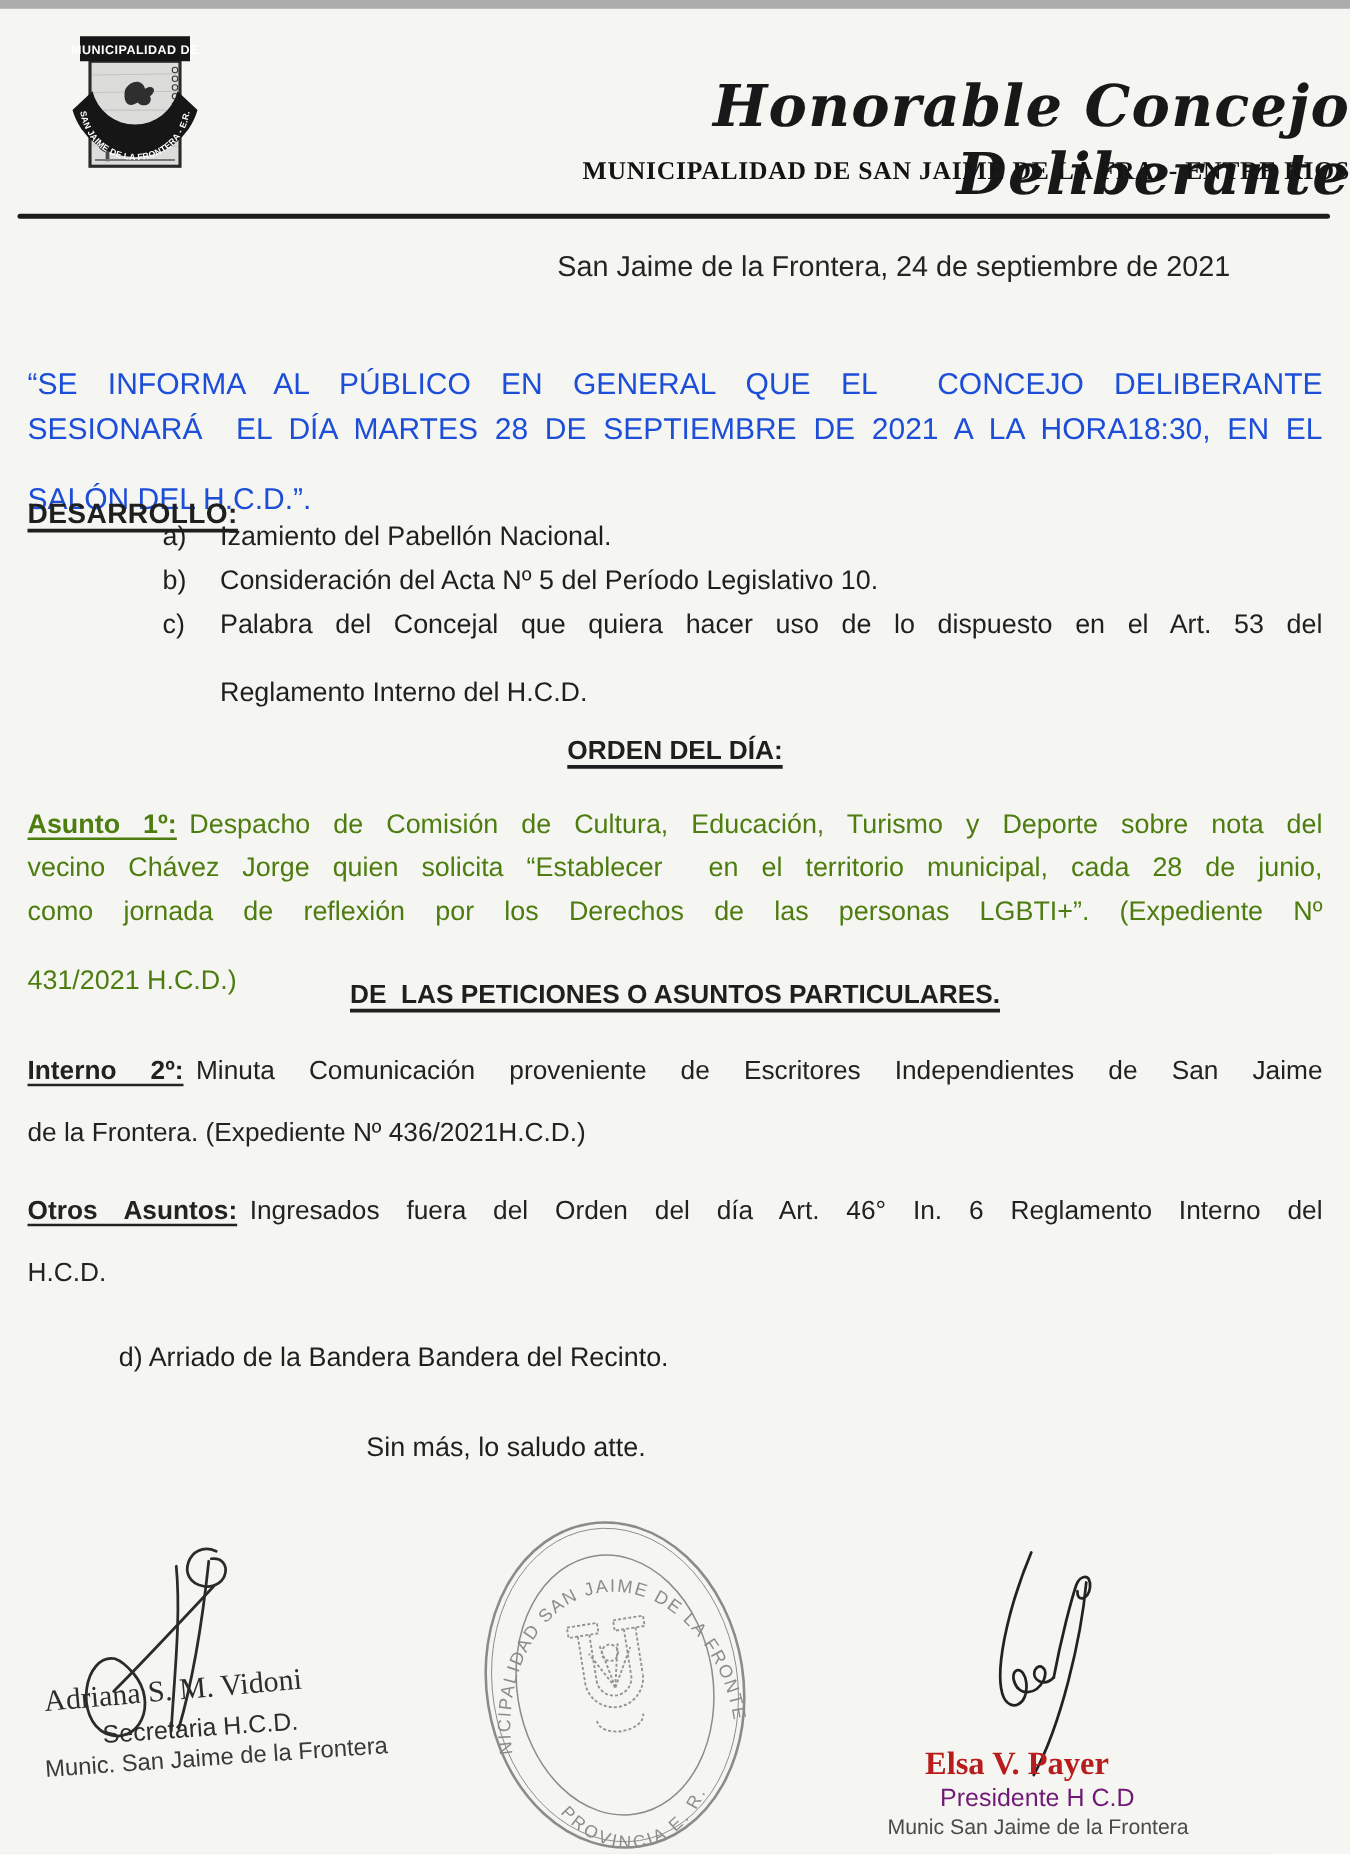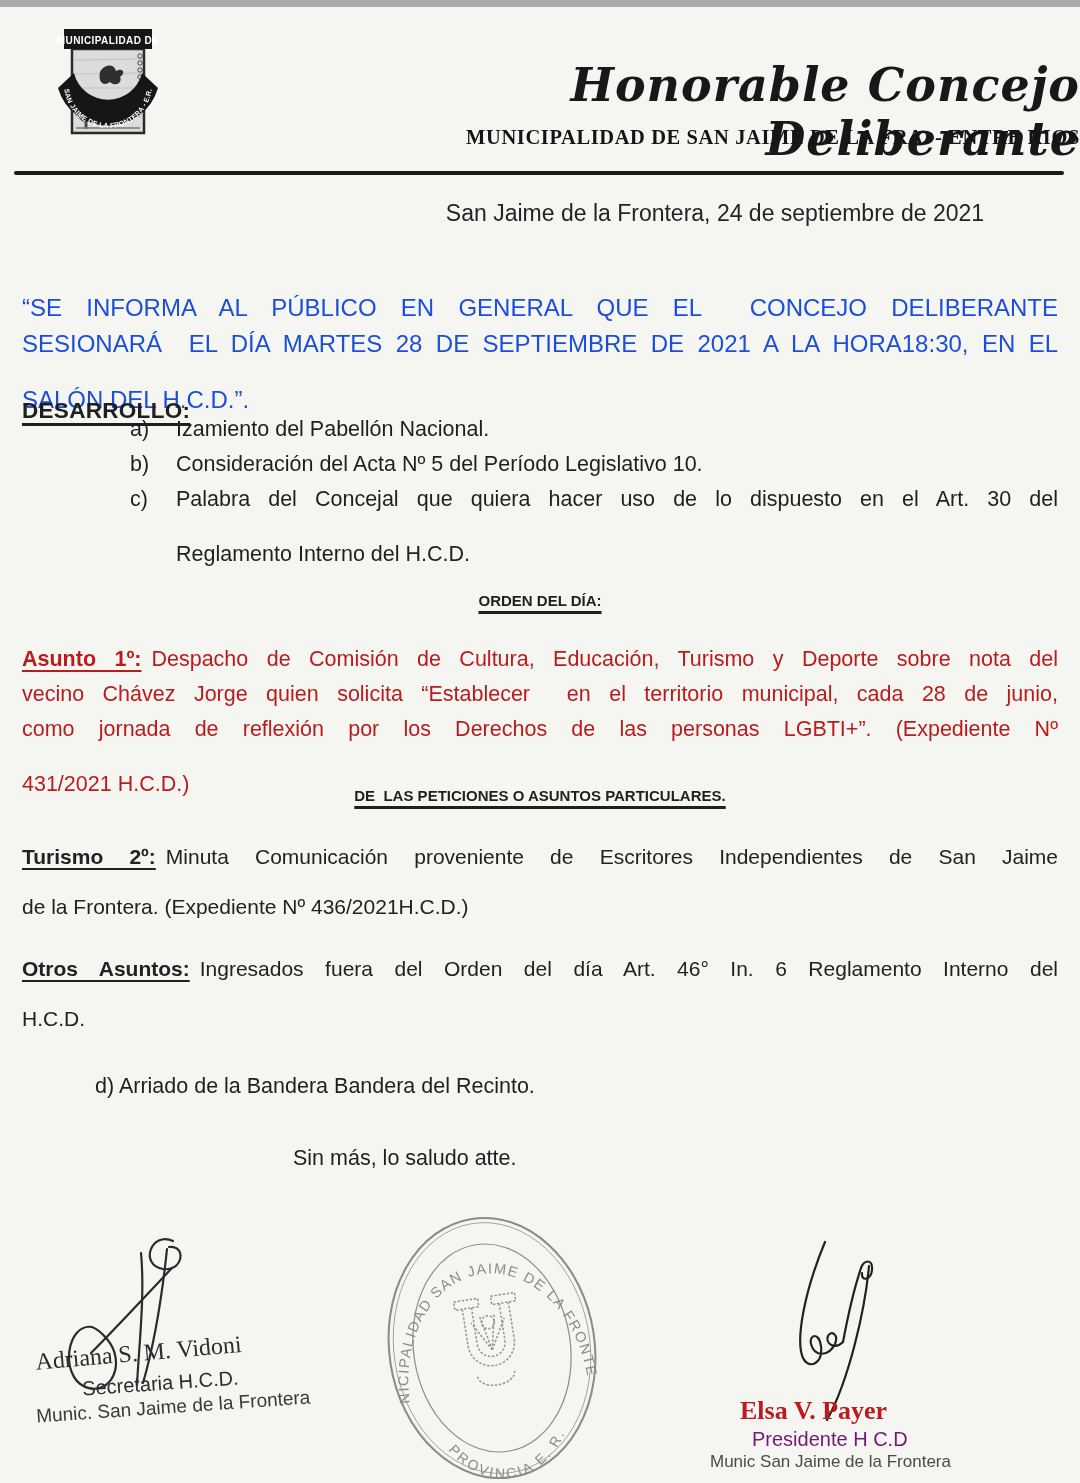--- a/index.html
+++ b/index.html
@@ -27,24 +27,24 @@
   .line{white-space:pre-wrap;}
   .jl{text-align:justify;text-align-last:justify;}
   .ll{text-align:left;text-align-last:left;margin-top:20px;}
   #announcement{left:22px;top:290px;width:1036px;font-size:24px;line-height:36px;color:#1d4ed8;}
   .heading{font-weight:bold;text-decoration:underline;text-decoration-thickness:2.5px;text-underline-offset:5px;}
   #desarrollo-heading{left:22px;top:398px;font-size:22.5px;letter-spacing:.3px;}
   #agenda-list{left:130px;top:412px;width:928px;font-size:21.5px;line-height:35px;}
   .agenda-item{display:flex;align-items:flex-start;}
   .agenda-item .item-label{width:46px;flex:0 0 46px;}
   .agenda-item .item-text{flex:1;}
-  .center-heading{left:20px;width:1040px;text-align:center;font-size:15px;line-height:30px;white-space:pre-wrap;}
+  .center-heading{left:20px;width:1040px;text-align:center;font-size:21px;line-height:30px;white-space:pre-wrap;}
   #orden-heading{top:586px;}
   #despachos-heading{top:617px;}
-  .para{font-size:21.5px;line-height:35px;color:#b91c1c;}
+  .para{font-size:21.5px;line-height:35px;color:#4d7c0f;}
   #asunto1{left:22px;top:642px;width:1036px;}
   #peticiones-heading{top:781px;}
   .para2{font-size:21px;line-height:30px;color:#222;}
   #asunto2{left:22px;top:842px;width:1036px;}
   #otros{left:22px;top:954px;width:1036px;}
   .lead{font-weight:bold;text-decoration:underline;text-decoration-thickness:2px;text-underline-offset:4px;margin-right:10px;}
   #item-d{left:95px;top:1074px;font-size:21.5px;}
   #closing{left:293px;top:1146px;font-size:21.5px;}
   
   .sig-text{color:#2d2d2d;}
@@ -113,39 +113,39 @@
       <span class="item-label">a)</span>
       <span class="item-text">Izamiento del Pabellón Nacional.</span>
     </div>
     <div class="agenda-item">
       <span class="item-label">b)</span>
       <span class="item-text">Consideración del Acta Nº 5 del Período Legislativo 10.</span>
     </div>
     <div class="agenda-item">
       <span class="item-label">c)</span>
       <span class="item-text">
-        <span class="line jl" style="display:block">Palabra del Concejal que quiera hacer uso de lo dispuesto en el Art. 30 del</span>
+        <span class="line jl" style="display:block">Palabra del Concejal que quiera hacer uso de lo dispuesto en el Art. 53 del</span>
         <span class="line ll" style="display:block">Reglamento Interno del H.C.D.</span>
       </span>
     </div>
   </div>
 
   <div id="orden-heading" class="abs heading center-heading">ORDEN DEL DÍA:</div>
 
   <div id="asunto1" class="abs para">
     <div class="line jl"><span class="lead">Asunto 1º:</span><span>Despacho de Comisión de Cultura, Educación, Turismo y Deporte sobre nota del</span></div>
     <div class="line jl">vecino Chávez Jorge quien solicita “Establecer  en el territorio municipal, cada 28 de junio,</div>
     <div class="line jl">como jornada de reflexión por los Derechos de las personas LGBTI+”. (Expediente Nº</div>
     <div class="line ll">431/2021 H.C.D.)</div>
   </div>
 
   <div id="peticiones-heading" class="abs heading center-heading">DE  LAS PETICIONES O ASUNTOS PARTICULARES.</div>
 
   <div id="asunto2" class="abs para2">
-    <div class="line jl"><span class="lead">Turismo 2º:</span><span>Minuta Comunicación proveniente de Escritores Independientes de San Jaime</span></div>
+    <div class="line jl"><span class="lead">Interno 2º:</span><span>Minuta Comunicación proveniente de Escritores Independientes de San Jaime</span></div>
     <div class="line ll">de la Frontera. (Expediente Nº 436/2021H.C.D.)</div>
   </div>
 
   <div id="otros" class="abs para2">
     <div class="line jl"><span class="lead">Otros Asuntos:</span><span>Ingresados fuera del Orden del día Art. 46° In. 6 Reglamento Interno del</span></div>
     <div class="line ll">H.C.D.</div>
   </div>
 
   <div id="item-d" class="abs">d) Arriado de la Bandera Bandera del Recinto.</div>
   <div id="closing" class="abs">Sin más, lo saludo atte.</div>

